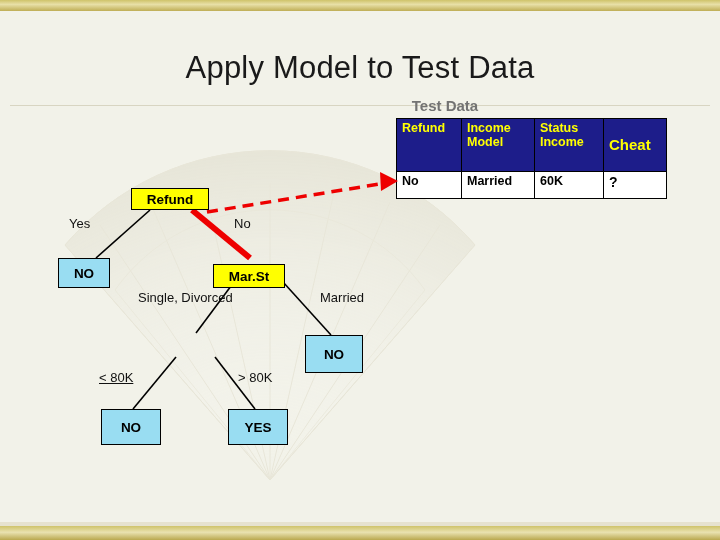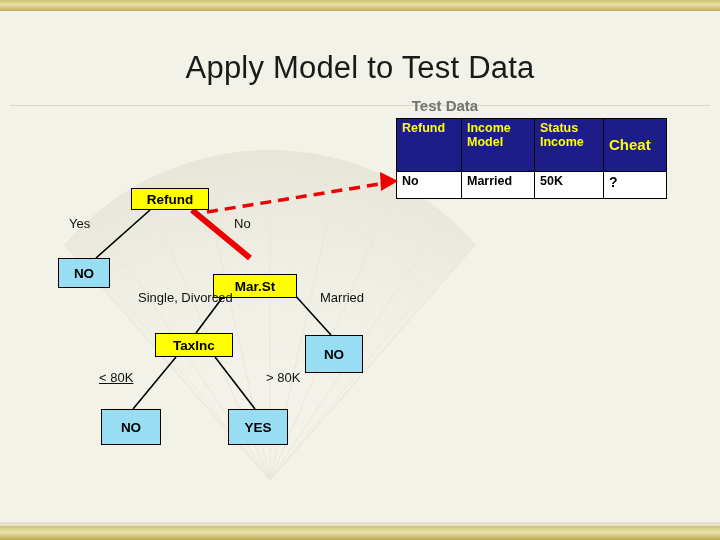--- a/index.html
+++ b/index.html
@@ -129,40 +129,40 @@
     color: #000000;
     display: flex;
     align-items: center;
     justify-content: center;
     box-sizing: border-box;
   }
   .node-yellow { background: #ffff00; }
   .node-blue   { background: #99ddf2; }
 
   #node-refund { left: 131px; top: 188px; width: 78px;  height: 22px; }
-  #node-marst  { left: 213px; top: 274px; width: 84px;  height: 24px; }
+  #node-marst  { left: 213px; top: 264px; width: 72px;  height: 24px; }
   #node-no1    { left: 58px;  top: 258px; width: 52px;  height: 30px; }
   #node-taxinc { left: 155px; top: 333px; width: 78px;  height: 24px; }
   #node-no2    { left: 305px; top: 335px; width: 58px;  height: 38px; }
   #node-no3    { left: 101px; top: 409px; width: 60px;  height: 36px; }
   #node-yes    { left: 228px; top: 409px; width: 60px;  height: 36px; }
 
   
   .elabel {
     position: absolute;
     font-size: 13px;
     color: #111111;
     white-space: nowrap;
   }
   #lbl-yes      { left: 69px;  top: 216px; }
   #lbl-no       { left: 234px; top: 216px; }
   #lbl-single   { left: 138px; top: 290px; }
   #lbl-married  { left: 320px; top: 290px; }
   #lbl-lt80     { left: 99px;  top: 370px; text-decoration: underline; }
-  #lbl-gt80     { left: 266px; top: 370px; }
+  #lbl-gt80     { left: 238px; top: 370px; }
 
   .edges { position: absolute; left: 0; top: 0; width: 720px; height: 540px; pointer-events: none; }
 </style>
 </head>
 <body>
 
 <div id="slide">
 
   <div class="bar-top"></div>
 
@@ -203,21 +203,21 @@
           <span>Status</span><br>
           <span>Income</span>
         </th>
         <th class="col-cheat cheat">Cheat</th>
       </tr>
     </thead>
     <tbody>
       <tr>
         <td>No</td>
         <td>Married</td>
-        <td>50K</td>
+        <td>60K</td>
         <td class="q">?</td>
       </tr>
     </tbody>
   </table>
 
   <svg class="edges">
 
     <line x1="150" y1="210" x2="96" y2="258" stroke="#000000" stroke-width="1.6"></line>
 
     <line x1="192" y1="210" x2="250" y2="258" stroke="#ee0000" stroke-width="6"></line>
@@ -230,21 +230,20 @@
 
     <line x1="215" y1="357" x2="255" y2="409" stroke="#000000" stroke-width="1.6"></line>
 
     <line x1="207" y1="212" x2="386" y2="183" stroke="#ee0000" stroke-width="3.5" stroke-dasharray="11,7"></line>
     <polygon points="398,181 380,172 381,191" fill="#ee0000"></polygon>
   </svg>
 
   <div class="node node-yellow" id="node-refund">Refund</div>
   <div class="node node-blue" id="node-no1">NO</div>
   <div class="node node-yellow" id="node-marst">Mar.St</div>
-  <div class="node node-yellow" id="node-taxinc">TaxInc</div>
   <div class="node node-blue" id="node-no2">NO</div>
   <div class="node node-blue" id="node-no3">NO</div>
   <div class="node node-blue" id="node-yes">YES</div>
 
   <div class="elabel" id="lbl-yes">Yes</div>
   <div class="elabel" id="lbl-no">No</div>
   <div class="elabel" id="lbl-single">Single, Divorced</div>
   <div class="elabel" id="lbl-married">Married</div>
   <div class="elabel" id="lbl-lt80">&lt; 80K</div>
   <div class="elabel" id="lbl-gt80">&gt; 80K</div>

